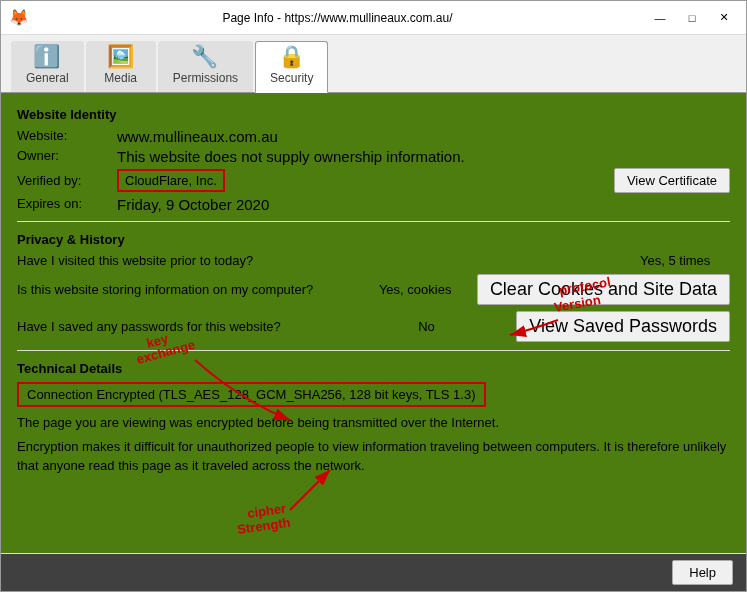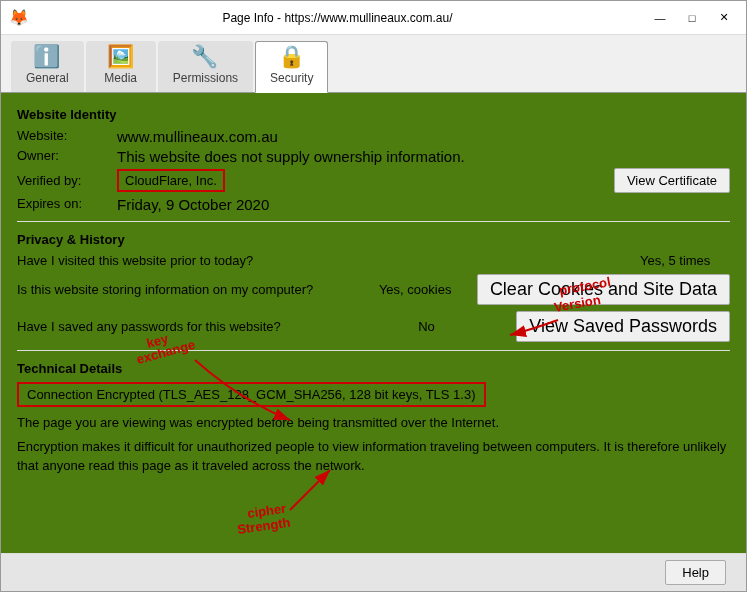--- a/index.html
+++ b/index.html
@@ -227,23 +227,23 @@
       top: 0;
       left: 0;
       width: 100%;
       height: 100%;
       pointer-events: none;
     }
 
     .footer-bar {
       display: flex;
       justify-content: flex-end;
-      padding: 6px 20px;
+      padding: 6px 13px;
       border-top: 1px solid #ddd;
-      background: #e5e5e5;
+      background: #404040;
     }
 
     .help-btn {
       padding: 4px 16px;
       background: #f0f0f0;
       border: 1px solid #aaa;
       cursor: pointer;
       font-size: 13px;
       border-radius: 2px;
     }

